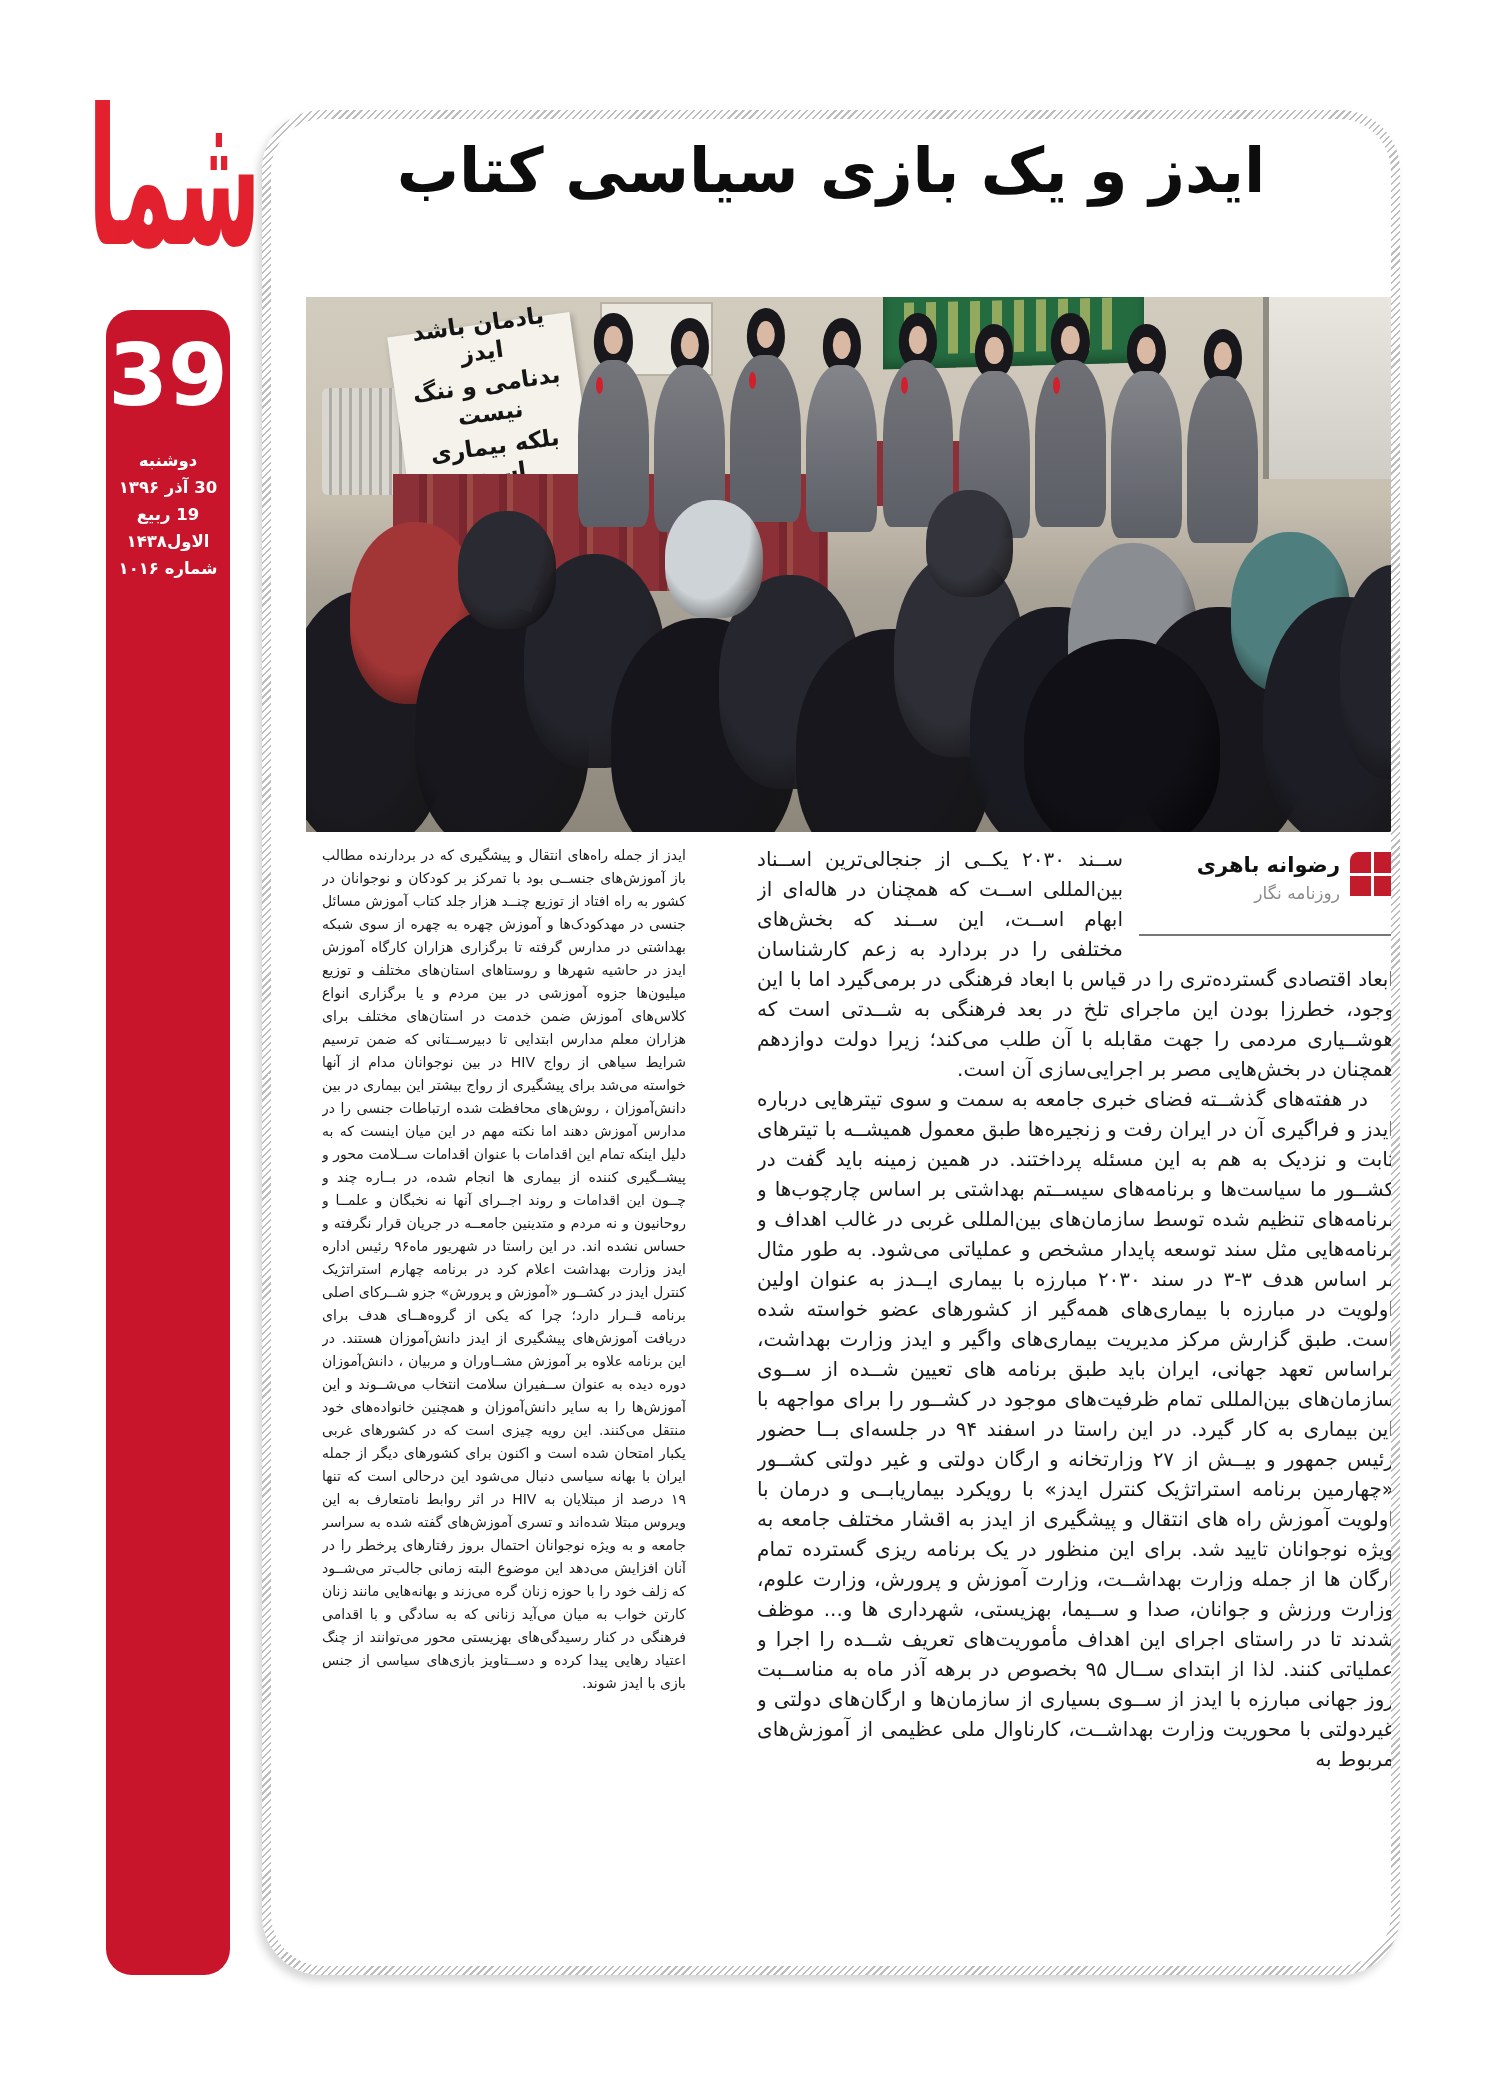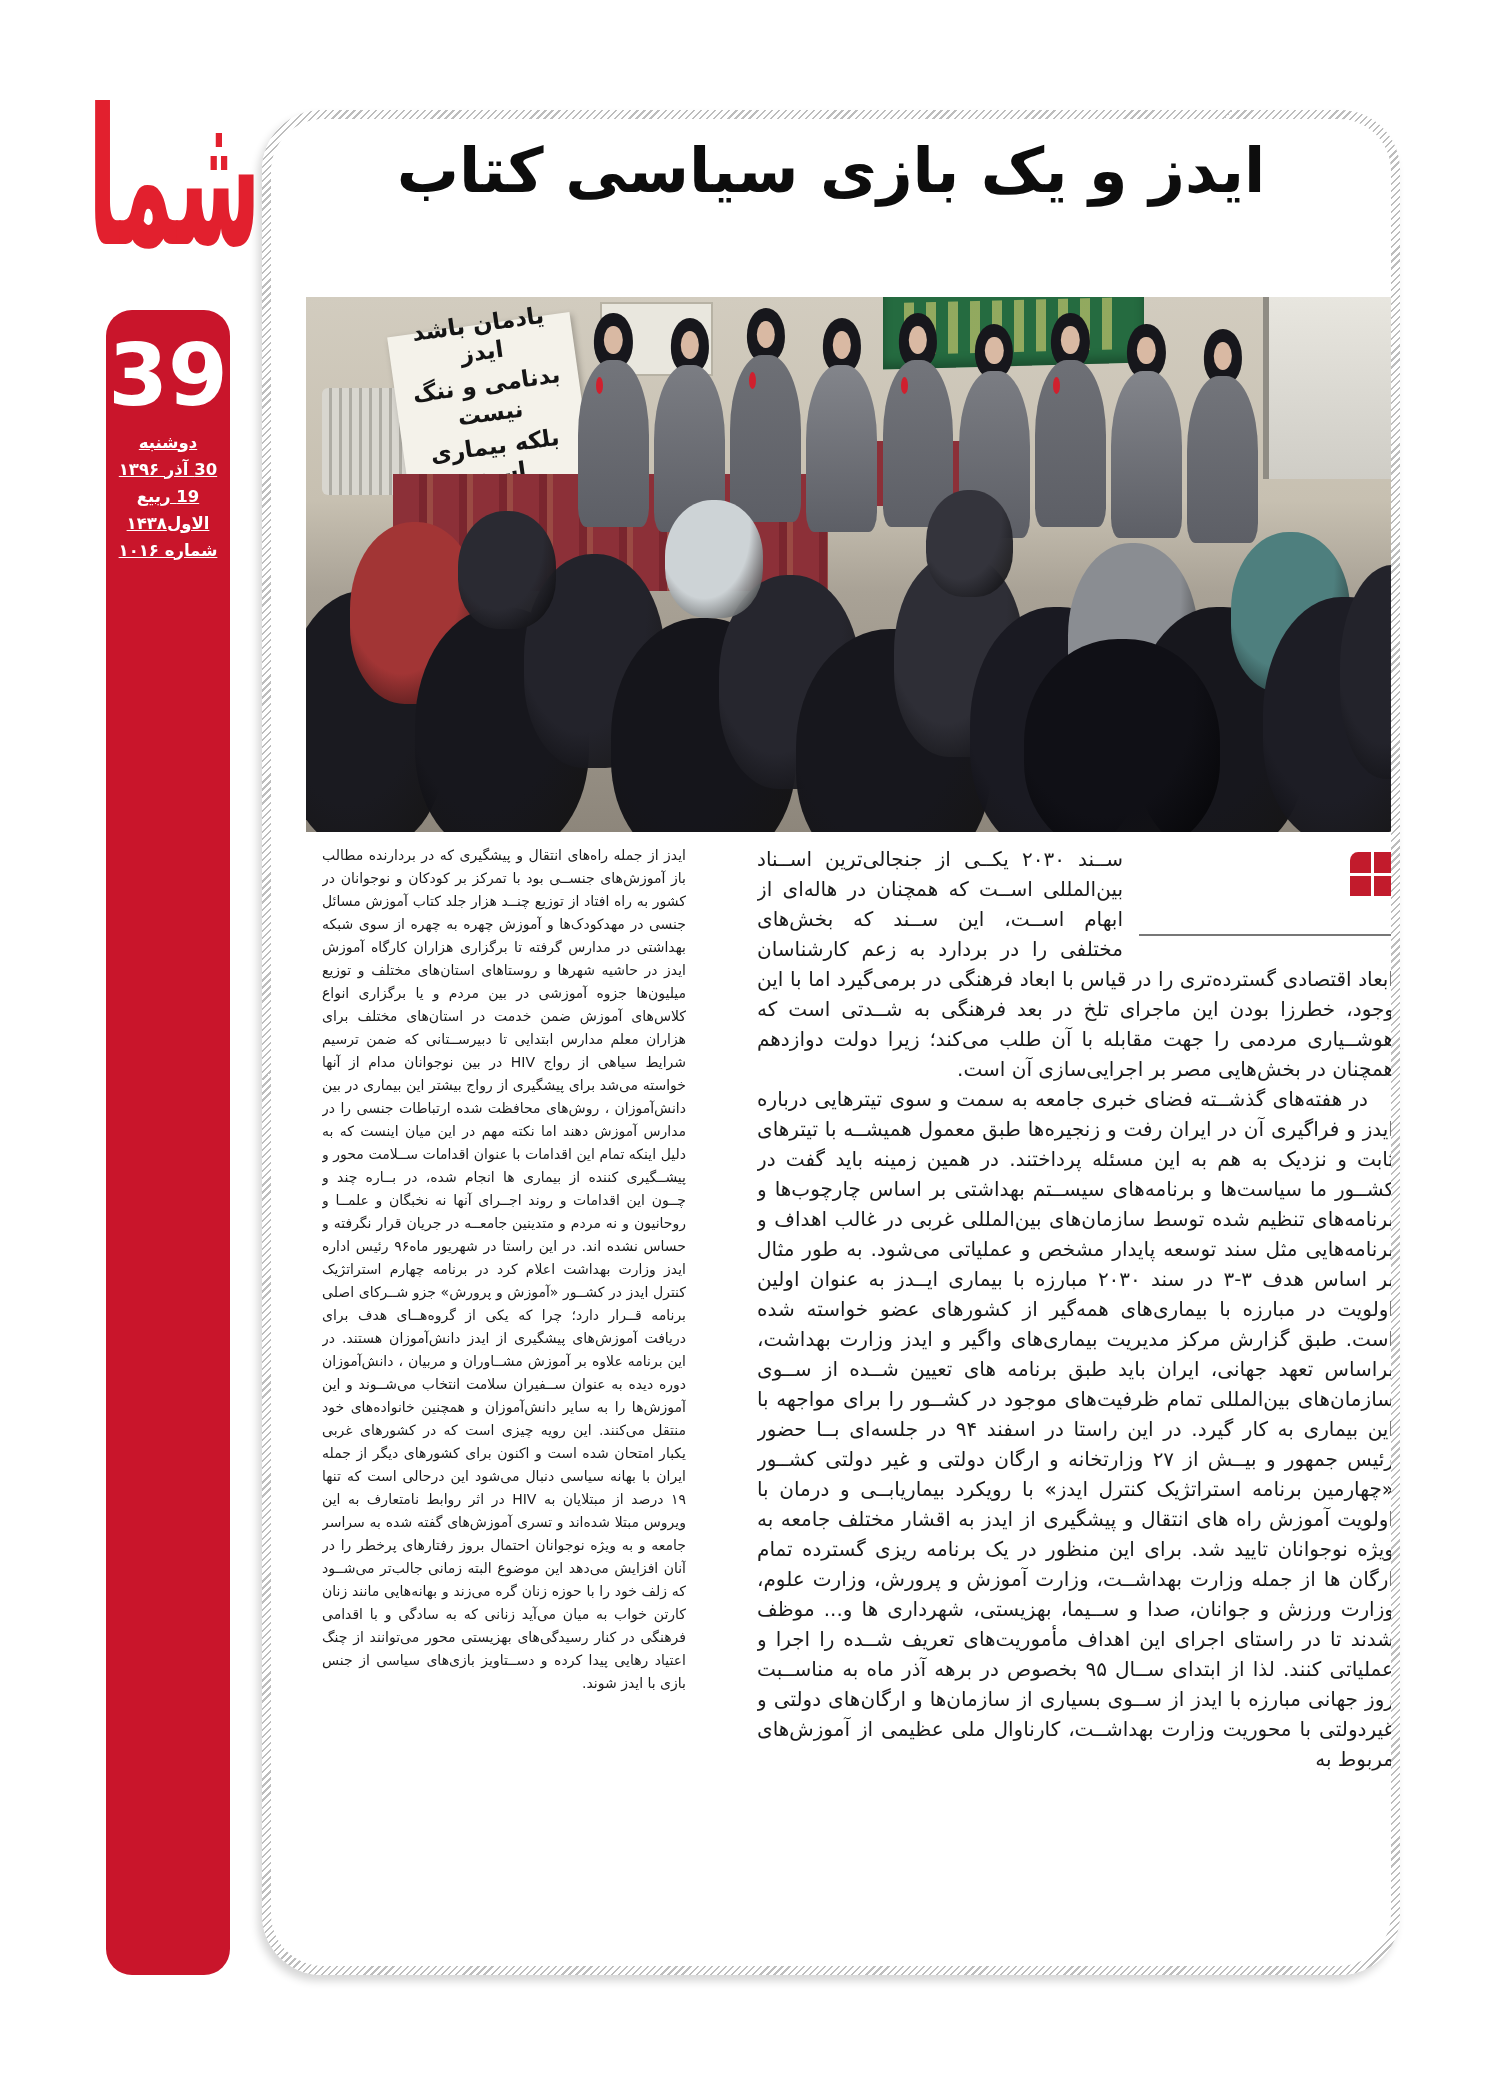--- a/index.html
+++ b/index.html
@@ -11,21 +11,21 @@
   .logo{
     position:absolute;left:88px;top:84px;color:#e2202e;font-weight:bold;
     font-size:100px;letter-spacing:-6px;transform:scale(0.85,1.9);
     transform-origin:left top;line-height:1;
   }
   .sidebar-bar{
     position:absolute;left:106px;top:310px;width:124px;height:1665px;
     background:#c9152b;border-radius:26px;color:#fff;text-align:center;
   }
   .page-number{font-size:86px;font-weight:bold;line-height:1.1;padding-top:18px;}
-  .issue-lines{margin-top:6px;font-size:16.5px;font-weight:bold;line-height:27px;direction:rtl;text-decoration:underline;}
+  .issue-lines{margin-top:24px;font-size:16.5px;font-weight:bold;line-height:27px;direction:rtl;}
   
   .article{
     position:absolute;left:262px;top:110px;width:1138px;height:1865px;
     border-radius:60px;
     background:repeating-linear-gradient(135deg,#bdbdbd 0 1.6px,#ffffff 1.6px 5px);
     box-shadow:-4px 6px 8px rgba(0,0,0,.16);
   }
   .article-inner{
     position:absolute;inset:9px;background:#ffffff;border-radius:52px;overflow:hidden;
   }
@@ -206,20 +206,24 @@
           <div class="blob" style="left: 33%; top: 38%; width: 9%; height: 22%; background: radial-gradient(at 40% 25%, rgb(205, 211, 214) 55%, rgba(0, 0, 0, 0.85));"></div>
           <div class="blob" style="left: 57%; top: 36%; width: 8%; height: 20%; background: radial-gradient(at 40% 25%, rgb(52, 52, 60) 55%, rgba(0, 0, 0, 0.85));"></div>
           <div class="blob" style="left: 14%; top: 40%; width: 9%; height: 22%; background: radial-gradient(at 40% 25%, rgb(42, 42, 50) 55%, rgba(0, 0, 0, 0.85));"></div>
           <div class="blob" style="left: 66%; top: 64%; width: 18%; height: 40%; background: radial-gradient(at 40% 25%, rgb(16, 16, 22) 55%, rgba(0, 0, 0, 0.85));"></div>
         </div>
     </div>
 
     <div class="text-area">
       <div class="col-lead">
         <div class="author">
+          <div class="a-names">
+            <div class="a-name">رضوانه باهری</div>
+            <div class="a-role">روزنامه نگار</div>
+          </div>
           <div class="a-icon">
             <span></span>
               <span></span>
               <span></span>
               <span></span>
           </div>
         </div>
         <p class="p1">ســند ۲۰۳۰ یکــی از جنجالی‌ترین اســناد بین‌المللی اســت که همچنان در هاله‌ای از ابهام اســت، این ســند که بخش‌های مختلفی را در بردارد به زعم کارشناسان ابعاد اقتصادی گسترده‌تری را در قیاس با ابعاد فرهنگی در برمی‌گیرد اما با این وجود، خطرزا بودن این ماجرای تلخ در بعد فرهنگی به شــدتی است که هوشــیاری مردمی را جهت مقابله با آن طلب می‌کند؛ زیرا دولت دوازدهم همچنان در بخش‌هایی مصر بر اجرایی‌سازی آن است.</p>
         <p class="p2">در هفته‌های گذشــته فضای خبری جامعه به سمت و سوی تیترهایی درباره ایدز و فراگیری آن در ایران رفت و زنجیره‌ها طبق معمول همیشــه با تیترهای ثابت و نزدیک به هم به این مسئله پرداختند. در همین زمینه باید گفت در کشــور ما سیاست‌ها و برنامه‌های سیســتم بهداشتی بر اساس چارچوب‌ها و برنامه‌های تنظیم شده توسط سازمان‌های بین‌المللی غربی در غالب اهداف و برنامه‌هایی مثل سند توسعه پایدار مشخص و عملیاتی می‌شود. به طور مثال بر اساس هدف ۳-۳ در سند ۲۰۳۰ مبارزه با بیماری ایــدز به عنوان اولین اولویت در مبارزه با بیماری‌های همه‌گیر از کشورهای عضو خواسته شده است. طبق گزارش مرکز مدیریت بیماری‌های واگیر و ایدز وزارت بهداشت، براساس تعهد جهانی، ایران باید طبق برنامه های تعیین شــده از ســوی سازمان‌های بین‌المللی تمام ظرفیت‌های موجود در کشــور را برای مواجهه با این بیماری به کار گیرد. در این راستا در اسفند ۹۴ در جلسه‌ای بــا حضور رئیس جمهور و بیــش از ۲۷ وزارتخانه و ارگان دولتی و غیر دولتی کشــور «چهارمین برنامه استراتژیک کنترل ایدز» با رویکرد بیماریابــی و درمان با اولویت آموزش راه های انتقال و پیشگیری از ایدز به اقشار مختلف جامعه به ویژه نوجوانان تایید شد. برای این منظور در یک برنامه ریزی گسترده تمام ارگان ها از جمله وزارت بهداشــت، وزارت آموزش و پرورش، وزارت علوم، وزارت ورزش و جوانان، صدا و ســیما، بهزیستی، شهرداری ها و... موظف شدند تا در راستای اجرای این اهداف مأموریت‌های تعریف شــده را اجرا و عملیاتی کنند. لذا از ابتدای ســال ۹۵ بخصوص در برهه آذر ماه به مناســبت روز جهانی مبارزه با ایدز از ســوی بسیاری از سازمان‌ها و ارگان‌های دولتی و غیردولتی با محوریت وزارت بهداشــت، کارناوال ملی عظیمی از آموزش‌های مربوط به</p>
       </div>

